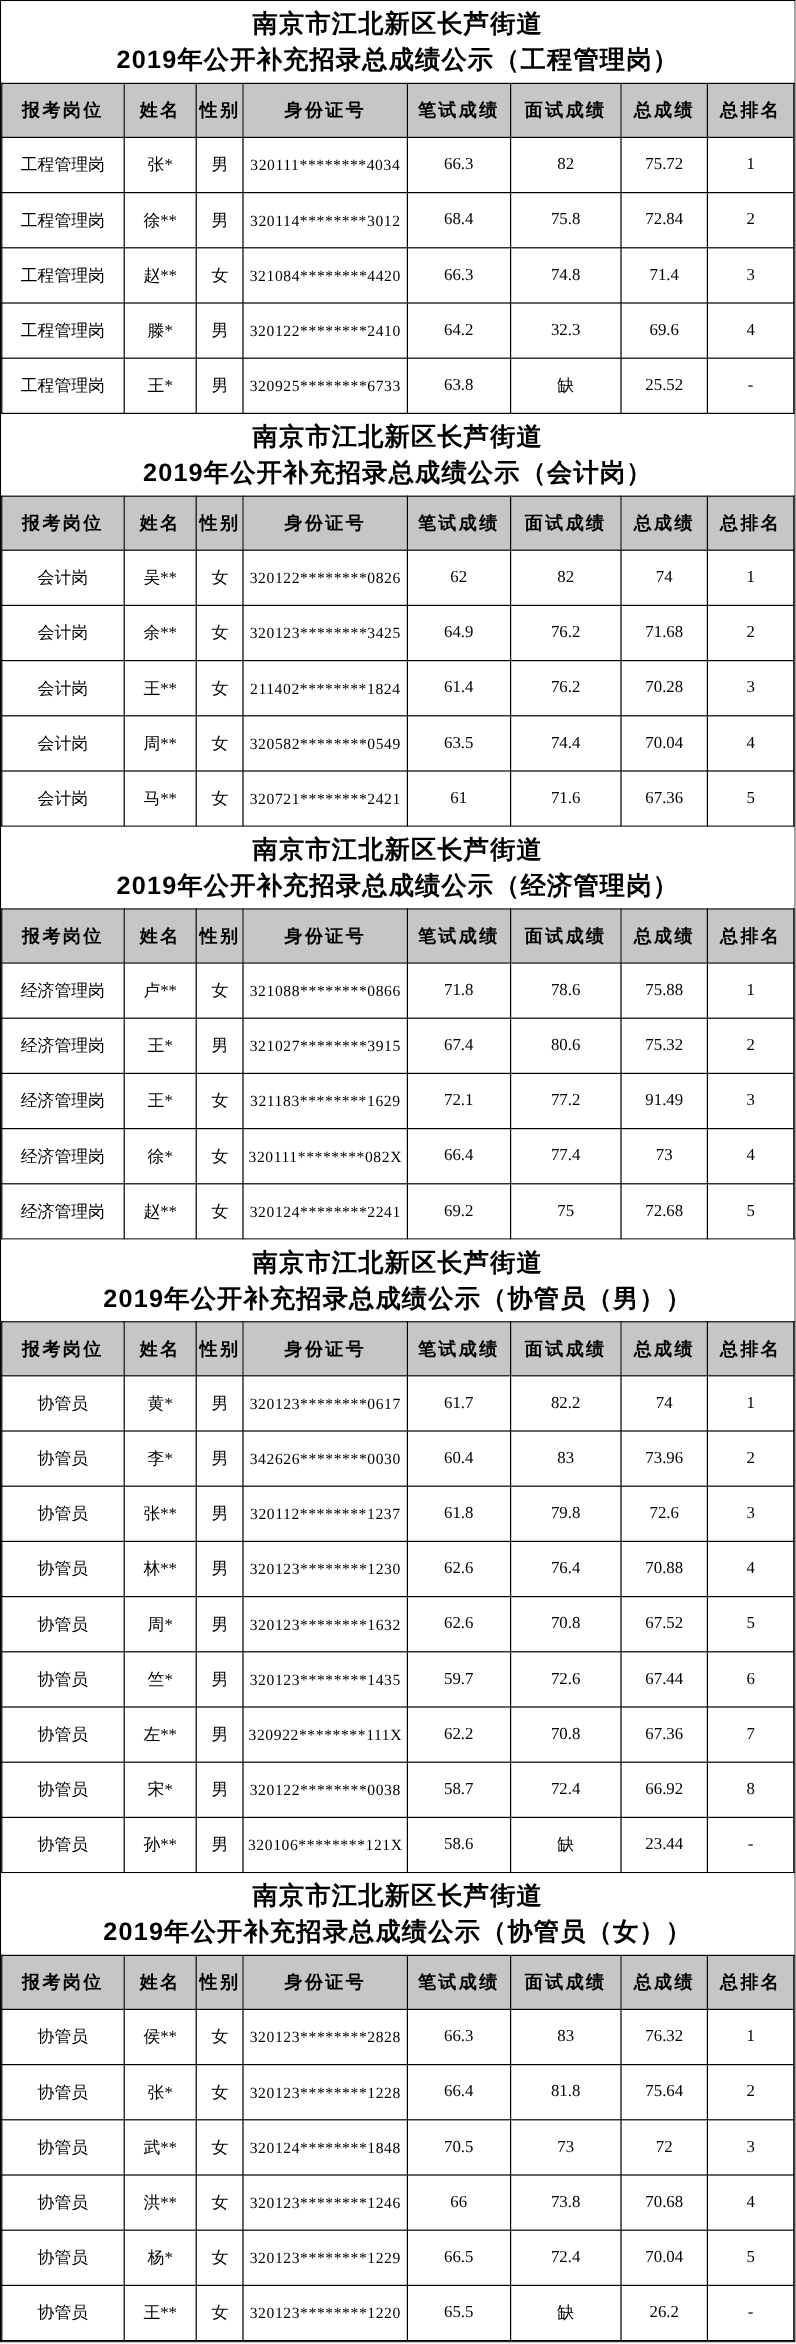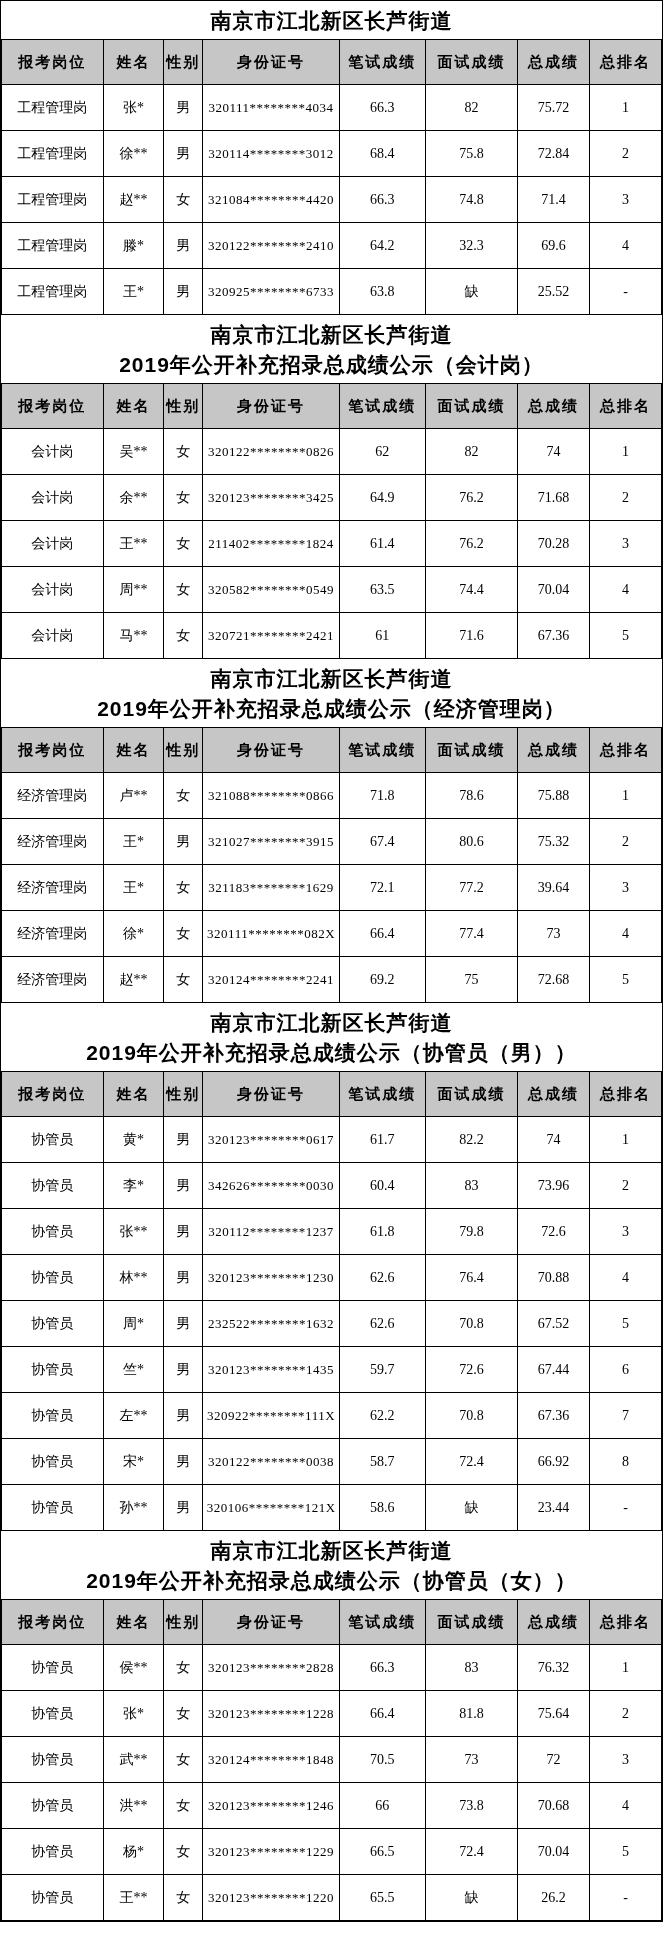--- a/index.html
+++ b/index.html
@@ -73,20 +73,21 @@
   col.c-total    { width: 10.9%; }
   col.c-rank     { width: 10.9%; }
 </style>
 </head>
 <body>
 
 <div id="doc">
   <section class="score-section">
     <div class="sec-title">
       <div class="t1">南京市江北新区长芦街道</div>
+      <div class="t2">2019年公开补充招录总成绩公示（工程管理岗）</div>
     </div>
     <table class="score-table">
       <colgroup>
         <col class="c-position">
         <col class="c-name">
         <col class="c-gender">
         <col class="c-idnum">
         <col class="c-written">
         <col class="c-interview">
         <col class="c-total">
@@ -291,21 +292,21 @@
             <td class="c-total">75.32</td>
             <td class="c-rank">2</td>
           </tr>
           <tr>
             <td class="c-position">经济管理岗</td>
             <td class="c-name">王*</td>
             <td class="c-gender">女</td>
             <td class="c-idnum">321183********1629</td>
             <td class="c-written">72.1</td>
             <td class="c-interview">77.2</td>
-            <td class="c-total">39.64</td>
+            <td class="c-total">91.49</td>
             <td class="c-rank">3</td>
           </tr>
           <tr>
             <td class="c-position">经济管理岗</td>
             <td class="c-name">徐*</td>
             <td class="c-gender">女</td>
             <td class="c-idnum">320111********082X</td>
             <td class="c-written">66.4</td>
             <td class="c-interview">77.4</td>
             <td class="c-total">73</td>
@@ -391,21 +392,21 @@
             <td class="c-idnum">320123********1230</td>
             <td class="c-written">62.6</td>
             <td class="c-interview">76.4</td>
             <td class="c-total">70.88</td>
             <td class="c-rank">4</td>
           </tr>
           <tr>
             <td class="c-position">协管员</td>
             <td class="c-name">周*</td>
             <td class="c-gender">男</td>
-            <td class="c-idnum">232522********1632</td>
+            <td class="c-idnum">320123********1632</td>
             <td class="c-written">62.6</td>
             <td class="c-interview">70.8</td>
             <td class="c-total">67.52</td>
             <td class="c-rank">5</td>
           </tr>
           <tr>
             <td class="c-position">协管员</td>
             <td class="c-name">竺*</td>
             <td class="c-gender">男</td>
             <td class="c-idnum">320123********1435</td>

